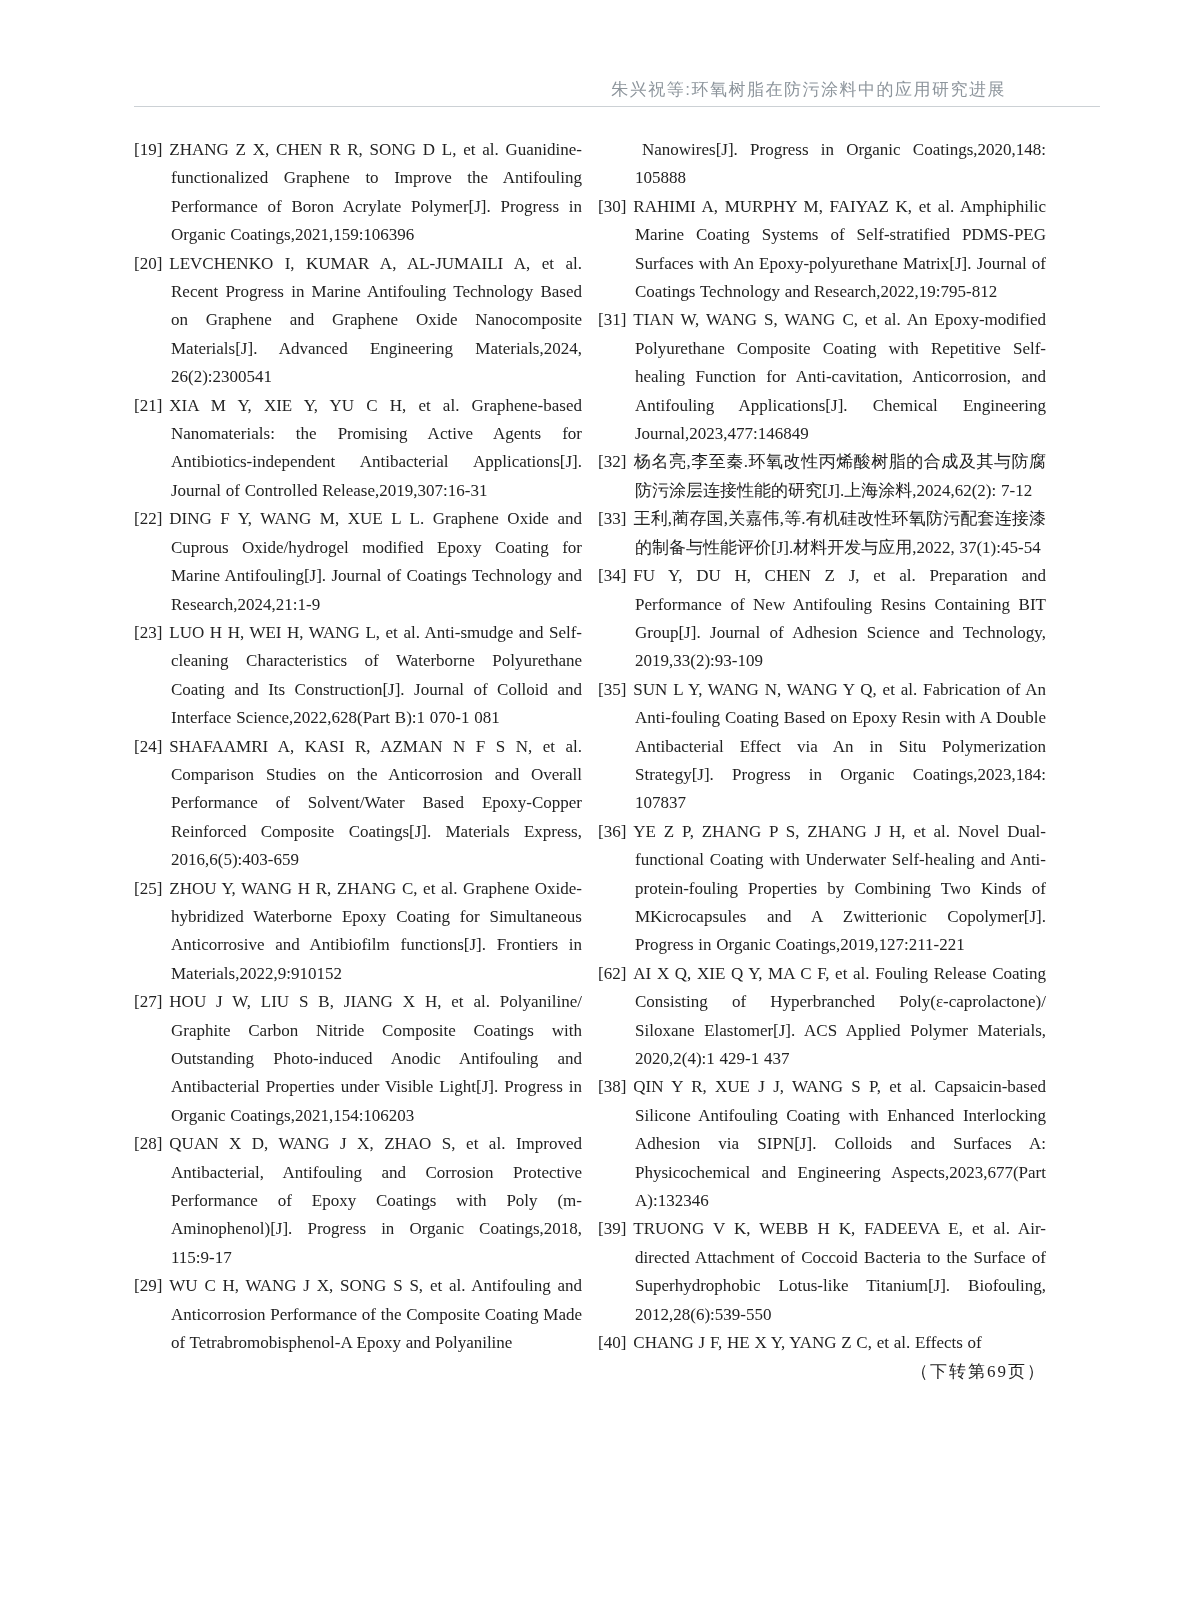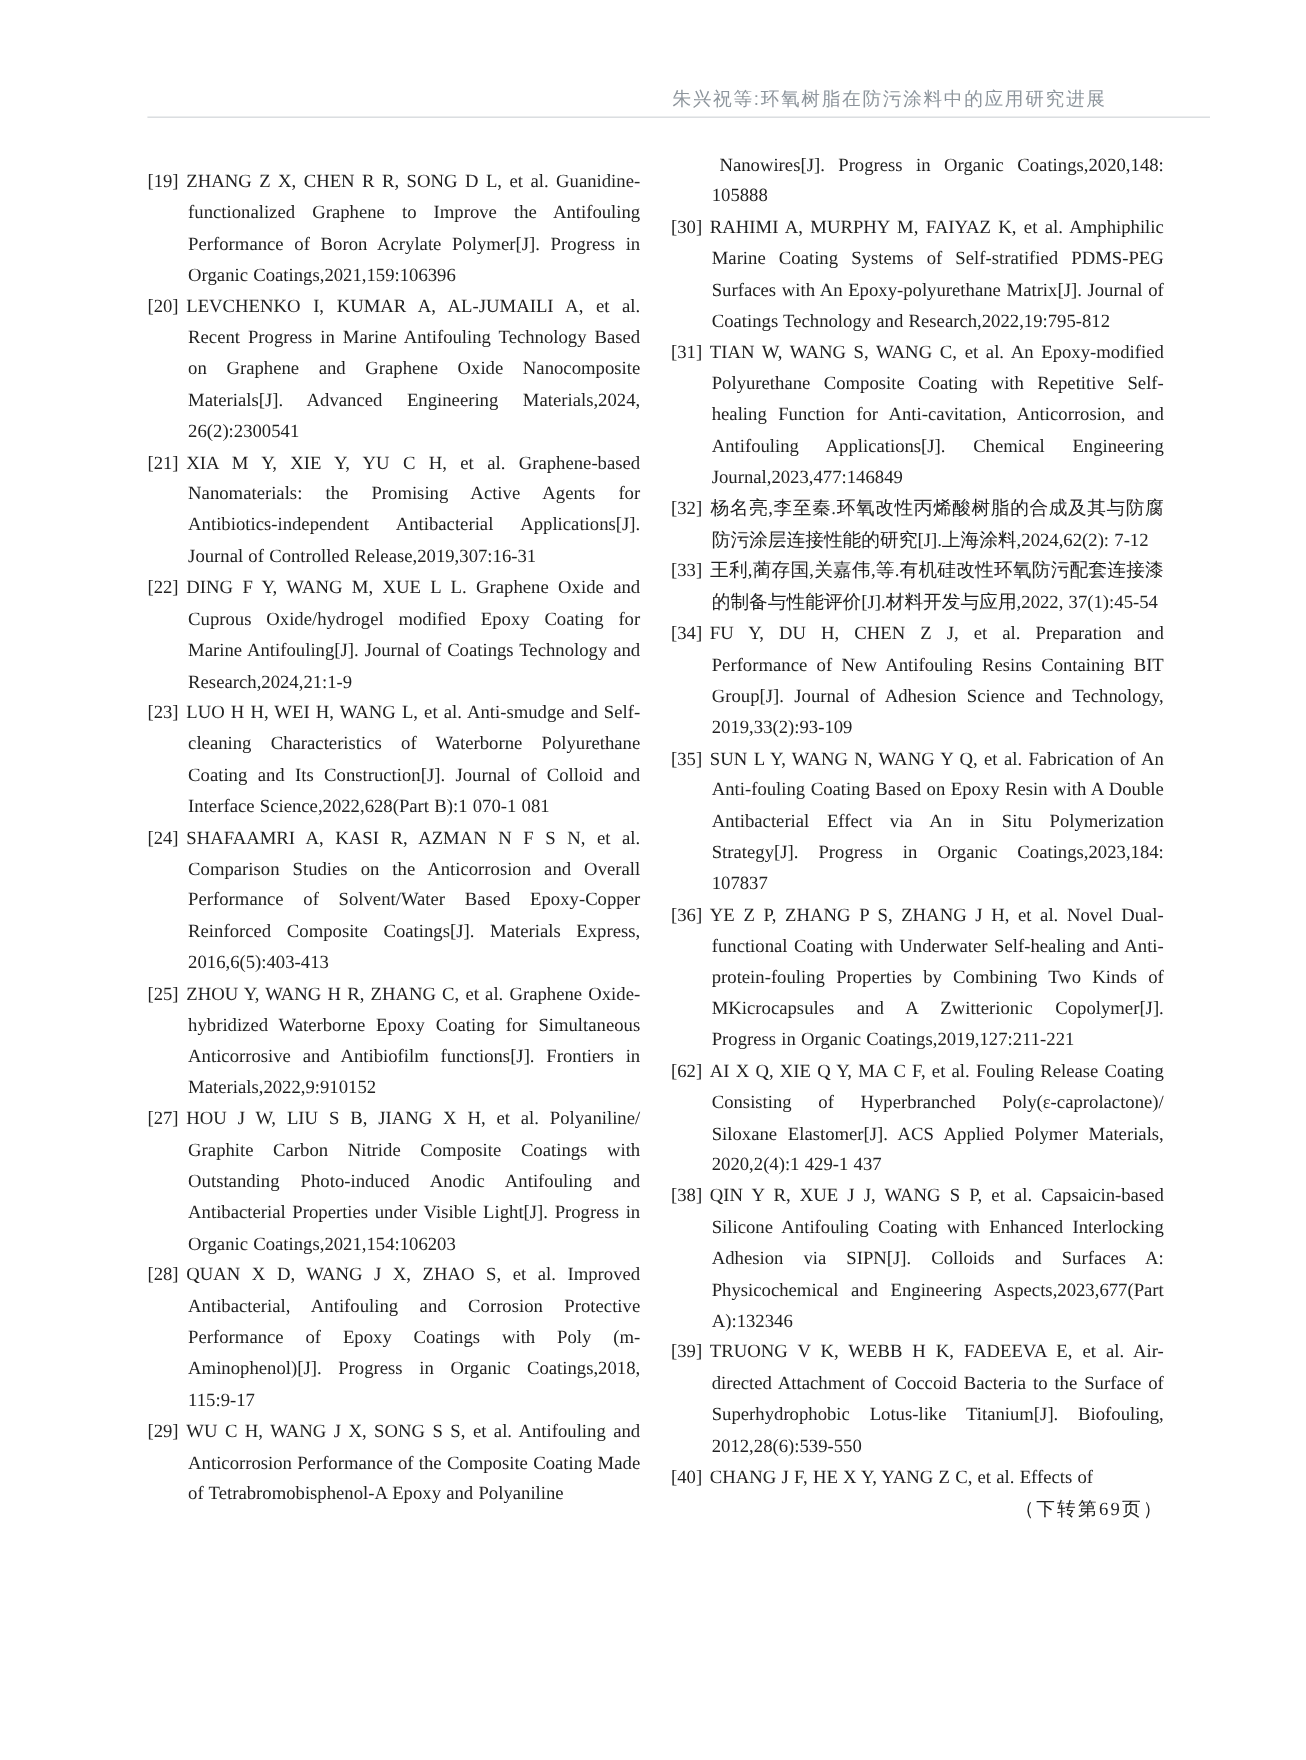--- a/index.html
+++ b/index.html
@@ -31,22 +31,21 @@
     width: 966px;
     height: 1px;
     background: #ccd1d5;
   }
   .columns {
     position: absolute;
     top: 136px;
     left: 134px;
     width: 924px;
     display: flex;
-    gap: 28px;
-    align-items: center;
+    gap: 16px;
   }
   .col { width: 448px; }
   .ref {
     margin: 0;
     font-size: 17px;
     line-height: 28.4px;
     text-align: justify;
     padding-left: 37px;
     text-indent: -37px;
     color: #222222;
@@ -119,21 +118,21 @@
         <p class="ref"><span class="ref-id">[19]</span><span class="ref-text">ZHANG Z X, CHEN R R, SONG D L, et al. Guanidine-functionalized Graphene to Improve the Antifouling Performance of Boron Acrylate Polymer[J]. Progress in Organic Coatings,2021,159:106396</span></p>
 
         <p class="ref"><span class="ref-id">[20]</span><span class="ref-text">LEVCHENKO I, KUMAR A, AL-JUMAILI A, et al. Recent Progress in Marine Antifouling Technology Based on Graphene and Graphene Oxide Nanocomposite Materials[J]. Advanced Engineering Materials,2024, 26(2):2300541</span></p>
 
         <p class="ref"><span class="ref-id">[21]</span><span class="ref-text">XIA M Y, XIE Y, YU C H, et al. Graphene-based Nanomaterials: the Promising Active Agents for Antibiotics-independent Antibacterial Applications[J]. Journal of Controlled Release,2019,307:16-31</span></p>
 
         <p class="ref"><span class="ref-id">[22]</span><span class="ref-text">DING F Y, WANG M, XUE L L. Graphene Oxide and Cuprous Oxide/hydrogel modified Epoxy Coating for Marine Antifouling[J]. Journal of Coatings Technology and Research,2024,21:1-9</span></p>
 
         <p class="ref"><span class="ref-id">[23]</span><span class="ref-text">LUO H H, WEI H, WANG L, et al. Anti-smudge and Self-cleaning Characteristics of Waterborne Polyurethane Coating and Its Construction[J]. Journal of Colloid and Interface Science,2022,628(Part B):1 070-1 081</span></p>
 
-        <p class="ref"><span class="ref-id">[24]</span><span class="ref-text">SHAFAAMRI A, KASI R, AZMAN N F S N, et al. Comparison Studies on the Anticorrosion and Overall Performance of Solvent/Water Based Epoxy-Copper Reinforced Composite Coatings[J]. Materials Express, 2016,6(5):403-413</span></p>
+        <p class="ref"><span class="ref-id">[24]</span><span class="ref-text">SHAFAAMRI A, KASI R, AZMAN N F S N, et al. Comparison Studies on the Anticorrosion and Overall Performance of Solvent/Water Based Epoxy-Copper Reinforced Composite Coatings[J]. Materials Express, 2016,6(5):403-659</span></p>
 
         <p class="ref"><span class="ref-id">[25]</span><span class="ref-text">ZHOU Y, WANG H R, ZHANG C, et al. Graphene Oxide-hybridized Waterborne Epoxy Coating for Simultaneous Anticorrosive and Antibiofilm functions[J]. Frontiers in Materials,2022,9:910152</span></p>
 
 
         <p class="ref"><span class="ref-id">[27]</span><span class="ref-text">HOU J W, LIU S B, JIANG X H, et al. Polyaniline/ Graphite Carbon Nitride Composite Coatings with Outstanding Photo-induced Anodic Antifouling and Antibacterial Properties under Visible Light[J]. Progress in Organic Coatings,2021,154:106203</span></p>
 
         <p class="ref"><span class="ref-id">[28]</span><span class="ref-text">QUAN X D, WANG J X, ZHAO S, et al. Improved Antibacterial, Antifouling and Corrosion Protective Performance of Epoxy Coatings with Poly (m-Aminophenol)[J]. Progress in Organic Coatings,2018, 115:9-17</span></p>
 
         <p class="ref"><span class="ref-id">[29]</span><span class="ref-text">WU C H, WANG J X, SONG S S, et al. Antifouling and Anticorrosion Performance of the Composite Coating Made of Tetrabromobisphenol-A Epoxy and Polyaniline</span></p>
       </div>

